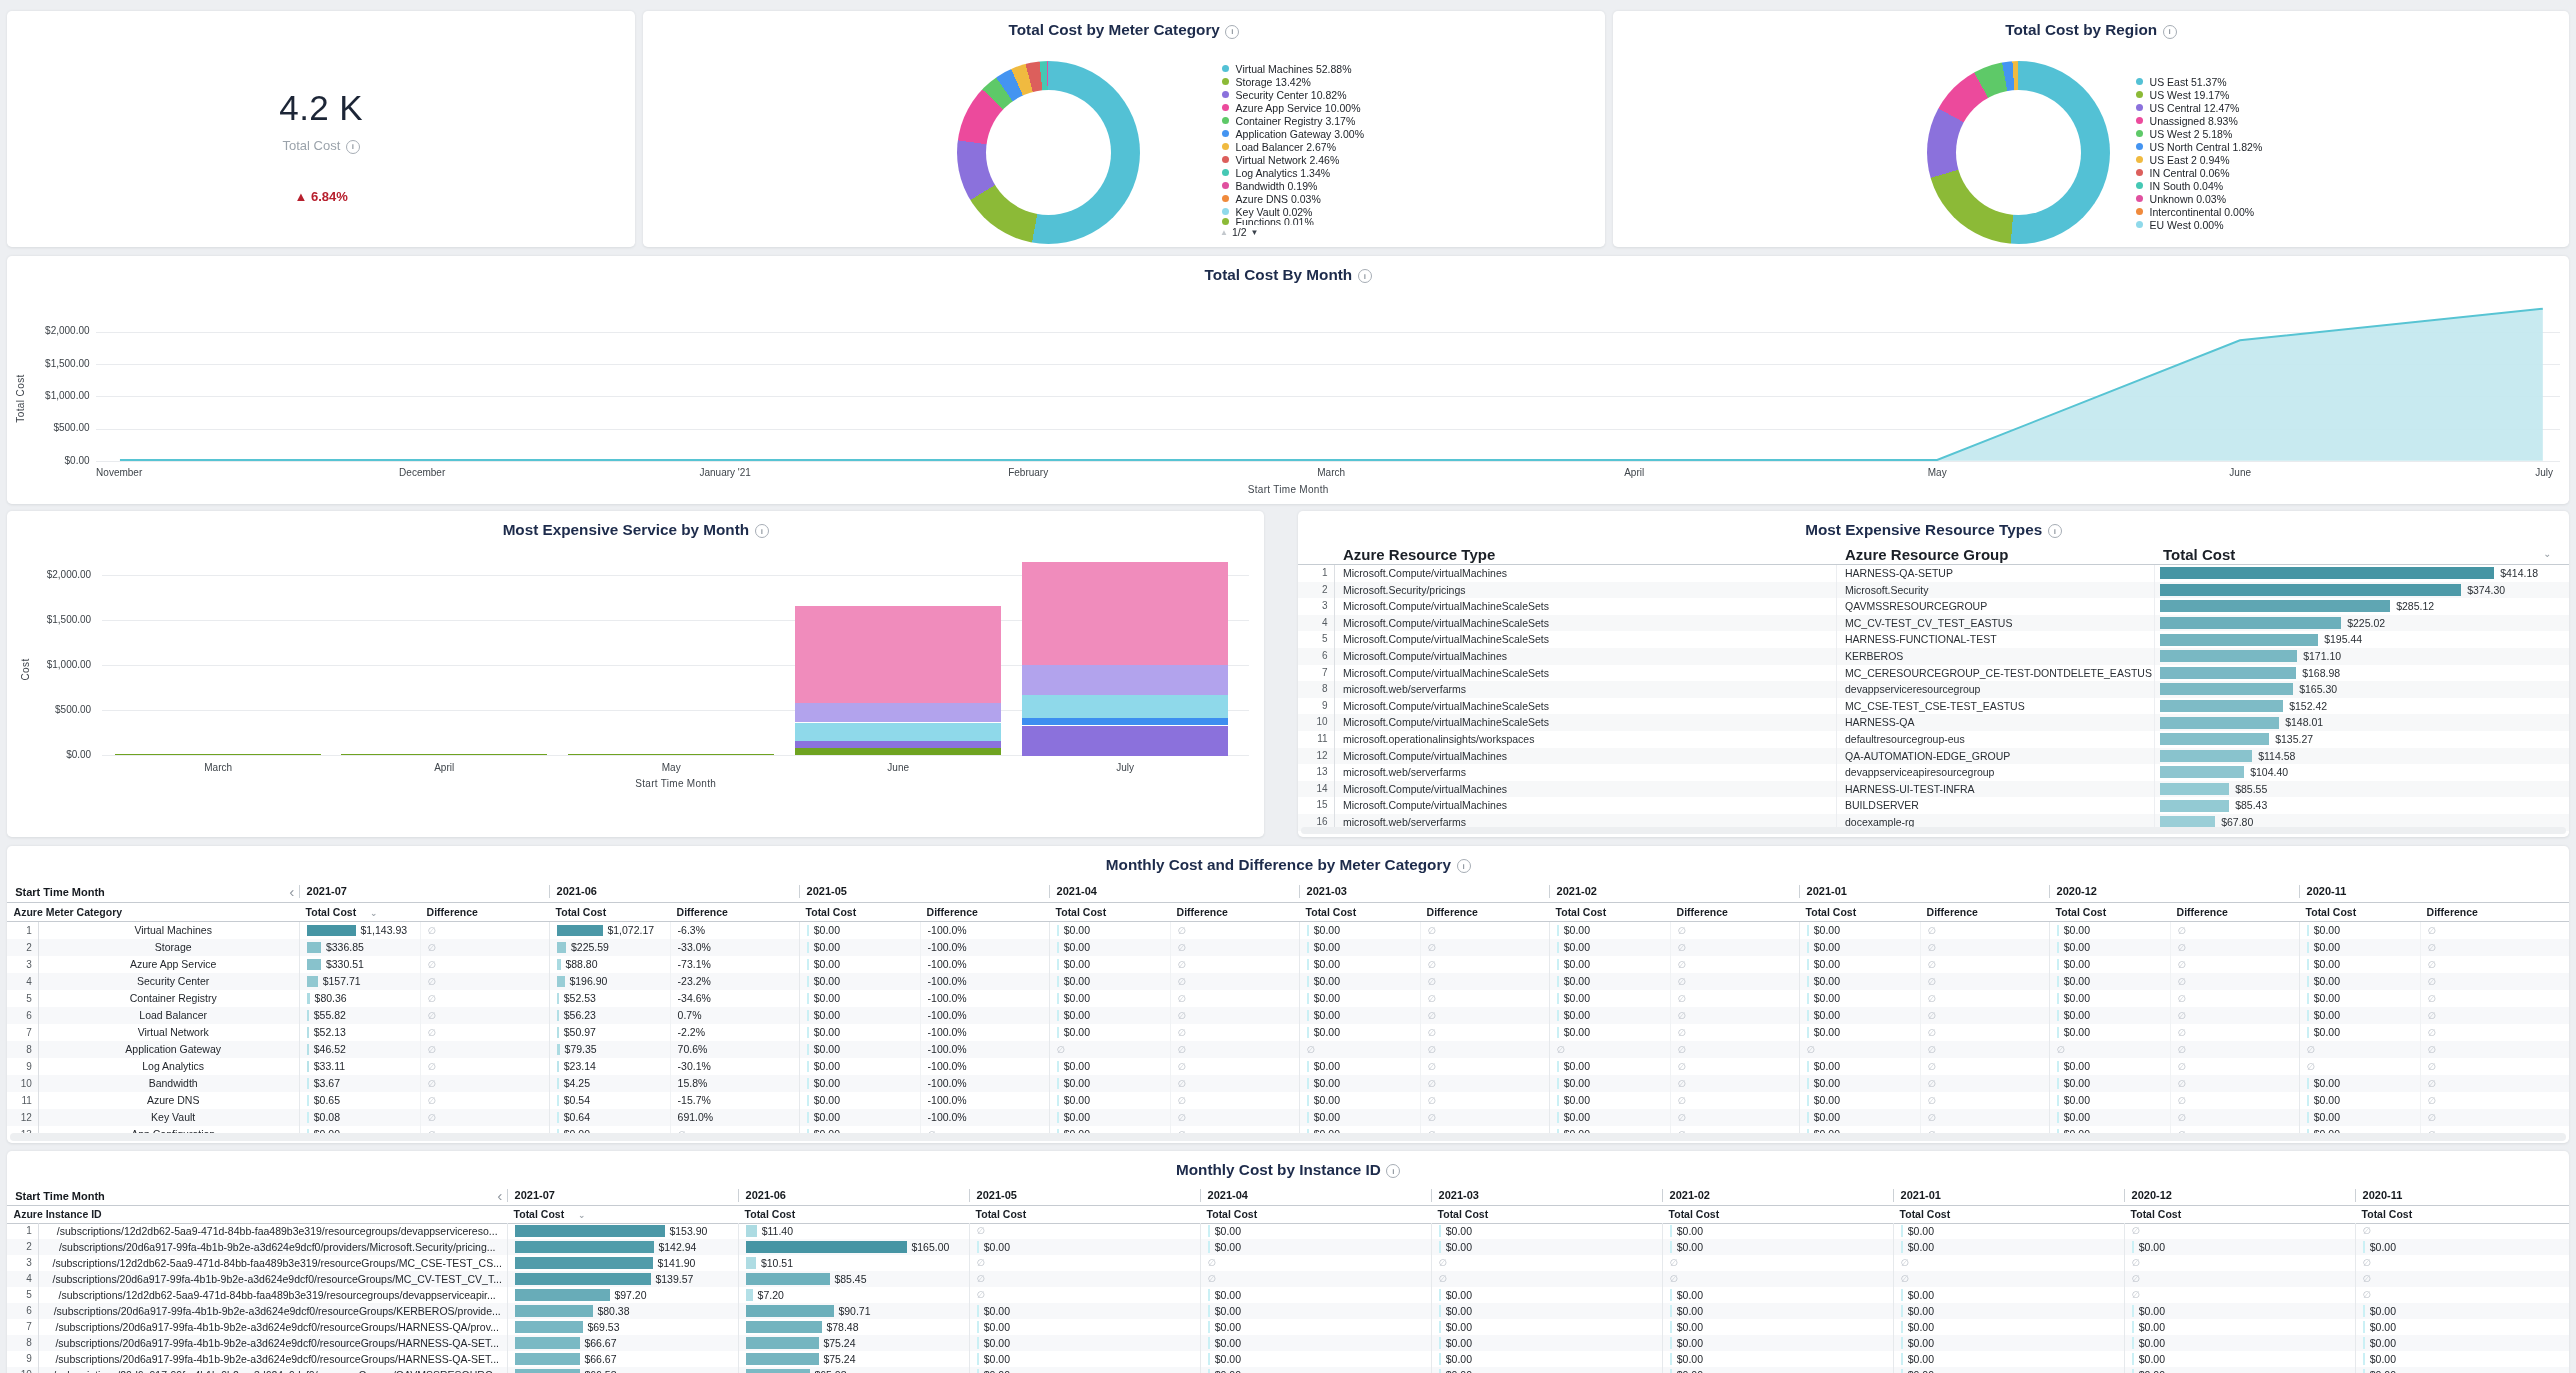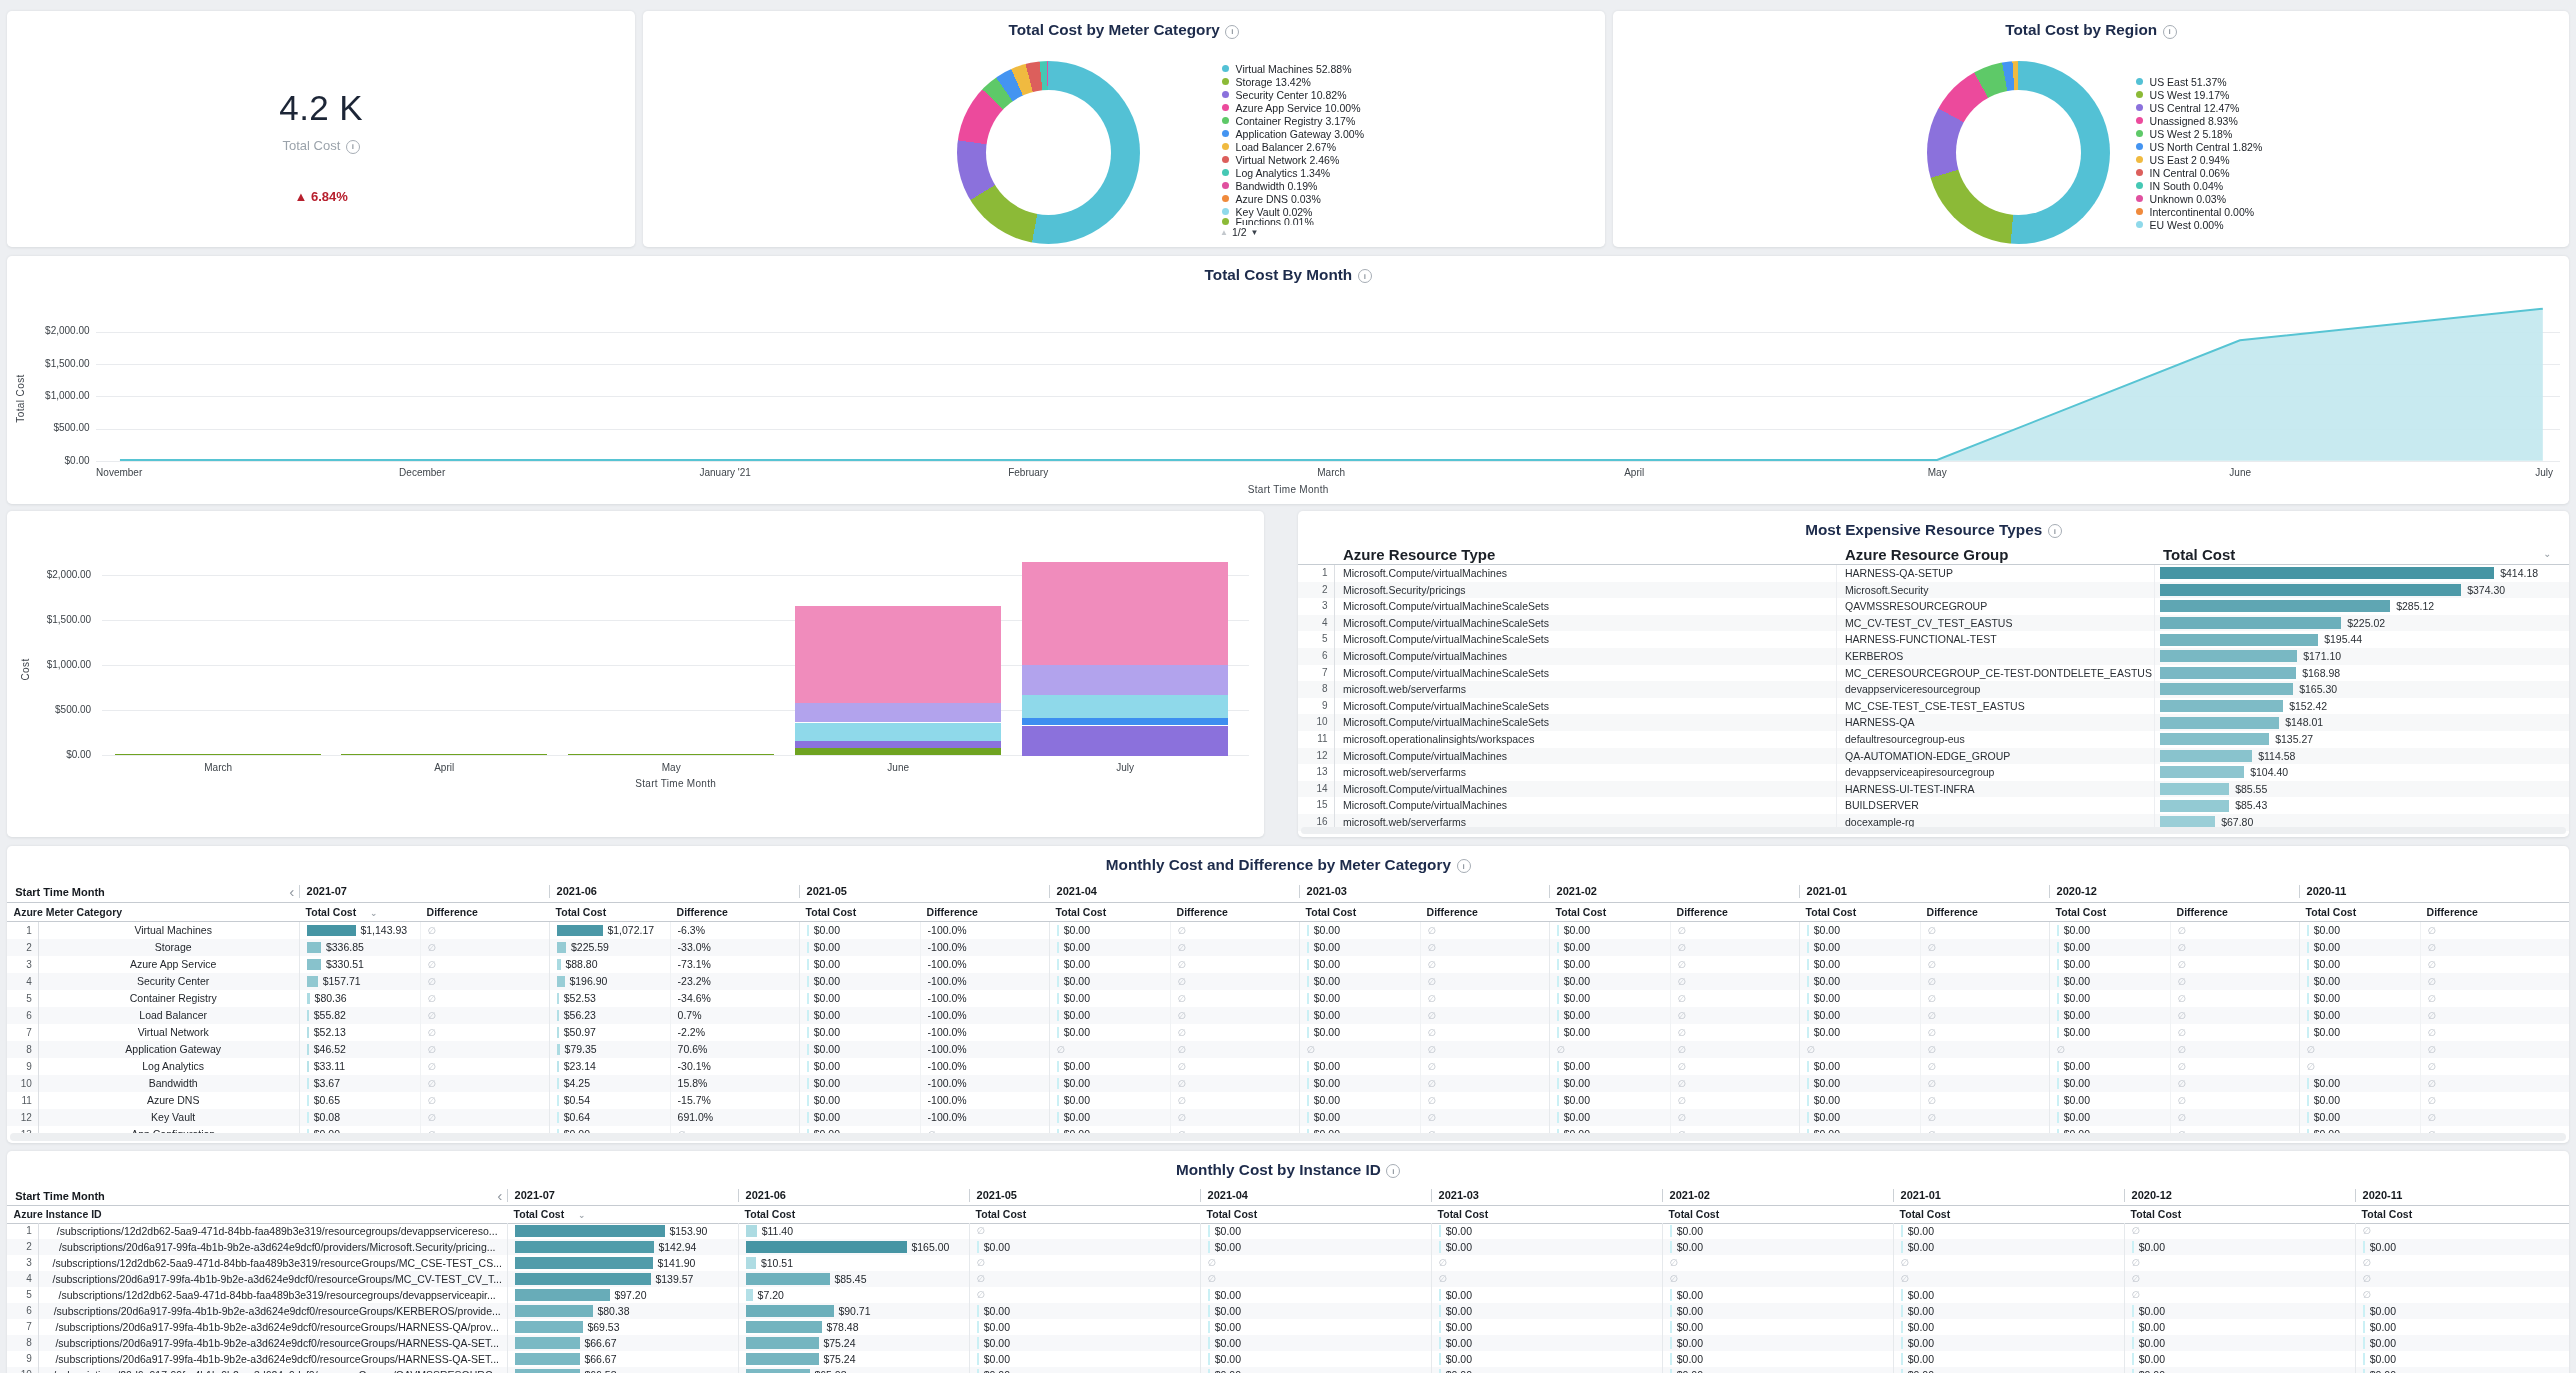--- a/index.html
+++ b/index.html
@@ -230,20 +230,21 @@
         <div style="position: absolute; left: 0px; top: 0px; width: 2562px; height: 241px; pointer-events: none;"><svg width="2562" height="241" viewBox="0 0 3186 300">
             <polygon points="139,254 516,254 893,254 1270,254 1647,254 2024,254 2401,254 2778,104.99449999999999 3155,65.63 3155,255 139,255" fill="#c3e8ef" fill-opacity="0.92"></polygon>
             <polyline points="139,254 516,254 893,254 1270,254 1647,254 2024,254 2401,254 2778,104.99449999999999 3155,65.63" fill="none" stroke="#57c4d3" stroke-width="2.5"></polyline>
           </svg></div>
       </div>
     <span class="ylab-rot" style="left:-11.3px;top:137px;">Total Cost</span>
     <span class="axis-title" style="left:0;right:0;top:228px;text-align:center;">Start Time Month</span>
   </section>
 
   <section class="tile" id="service-tile">
+    <h2 class="tile-title"><span>Most Expensive Service by Month</span><span class="info">i</span></h2>
     <div id="service-chart" style="position: absolute; left: 0px; top: 0px; width: 1257px; height: 326px;">
         <div class="gline" style="left: 95px; width: 1147px; top: 244px;"></div>
         <div class="ytick" style="left: 8px; top: 238px;">$0.00</div>
         <div class="gline" style="left: 95px; width: 1147px; top: 199px;"></div>
         <div class="ytick" style="left: 8px; top: 193px;">$500.00</div>
         <div class="gline" style="left: 95px; width: 1147px; top: 154px;"></div>
         <div class="ytick" style="left: 8px; top: 148px;">$1,000.00</div>
         <div class="gline" style="left: 95px; width: 1147px; top: 109px;"></div>
         <div class="ytick" style="left: 8px; top: 103px;">$1,500.00</div>
         <div class="gline" style="left: 95px; width: 1147px; top: 64px;"></div>

